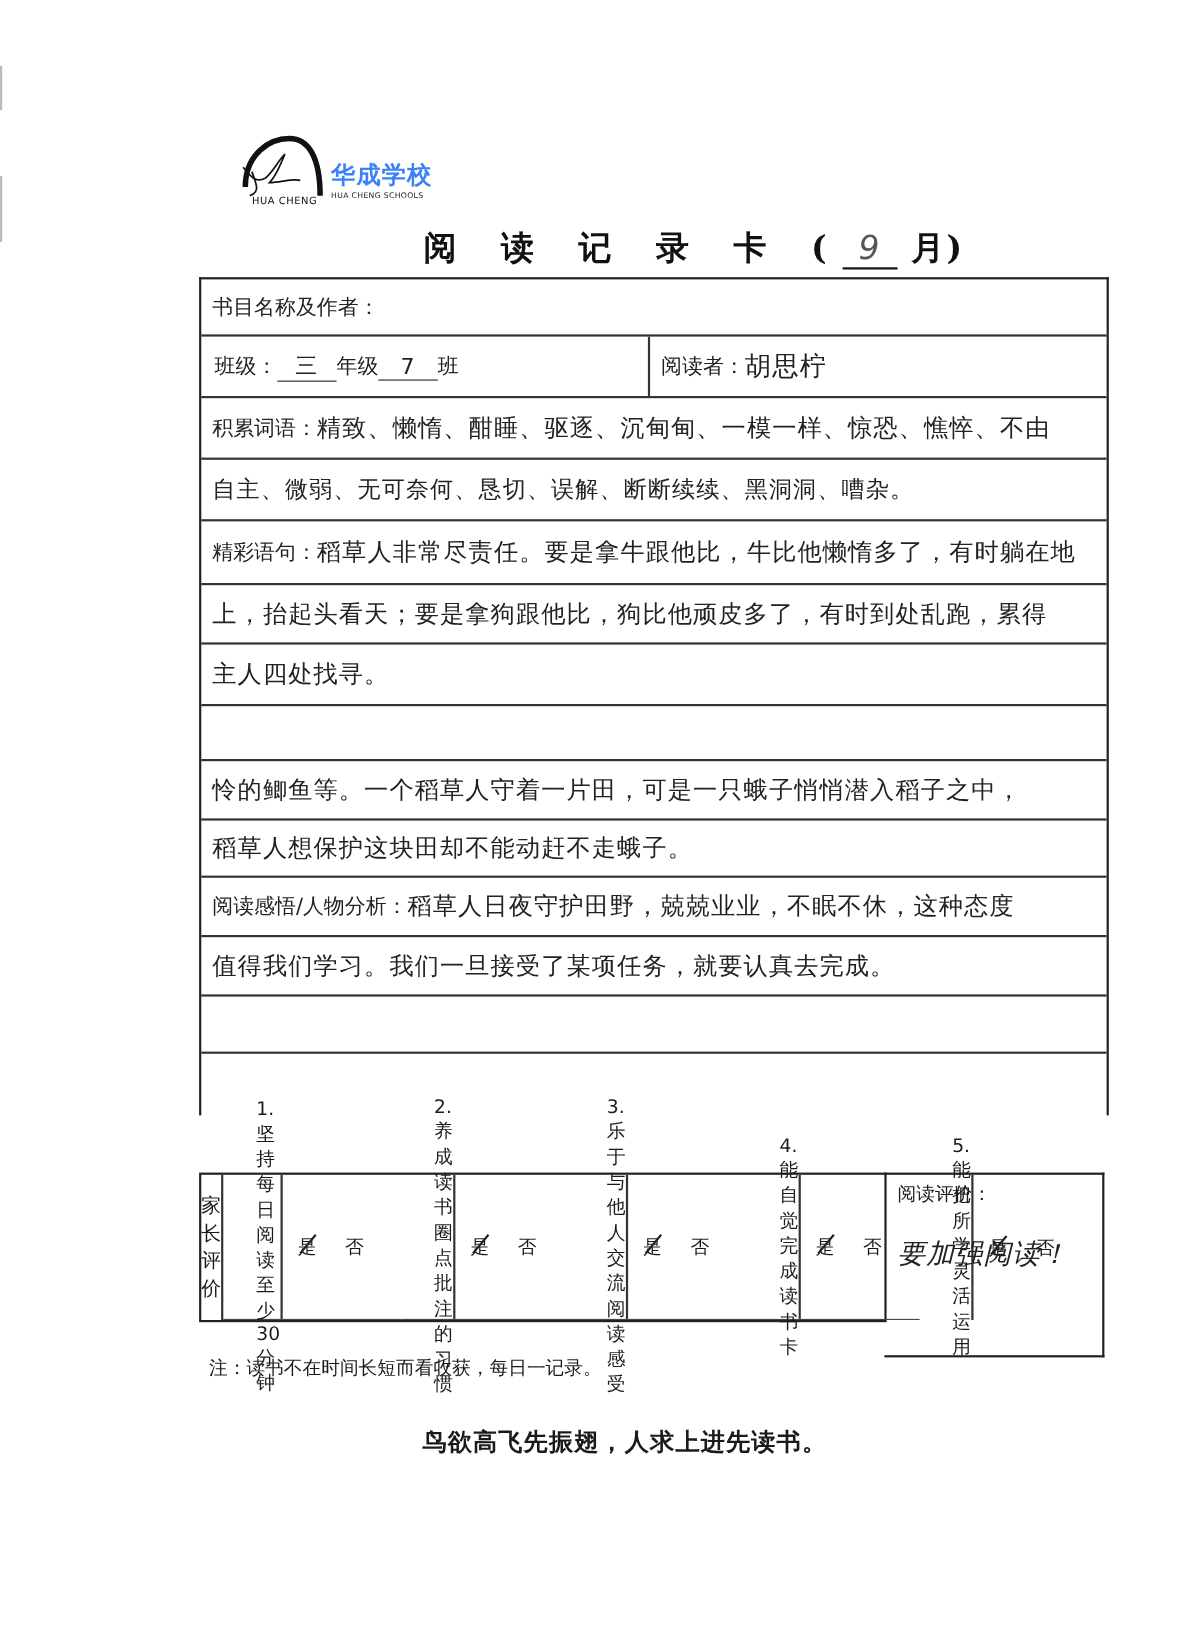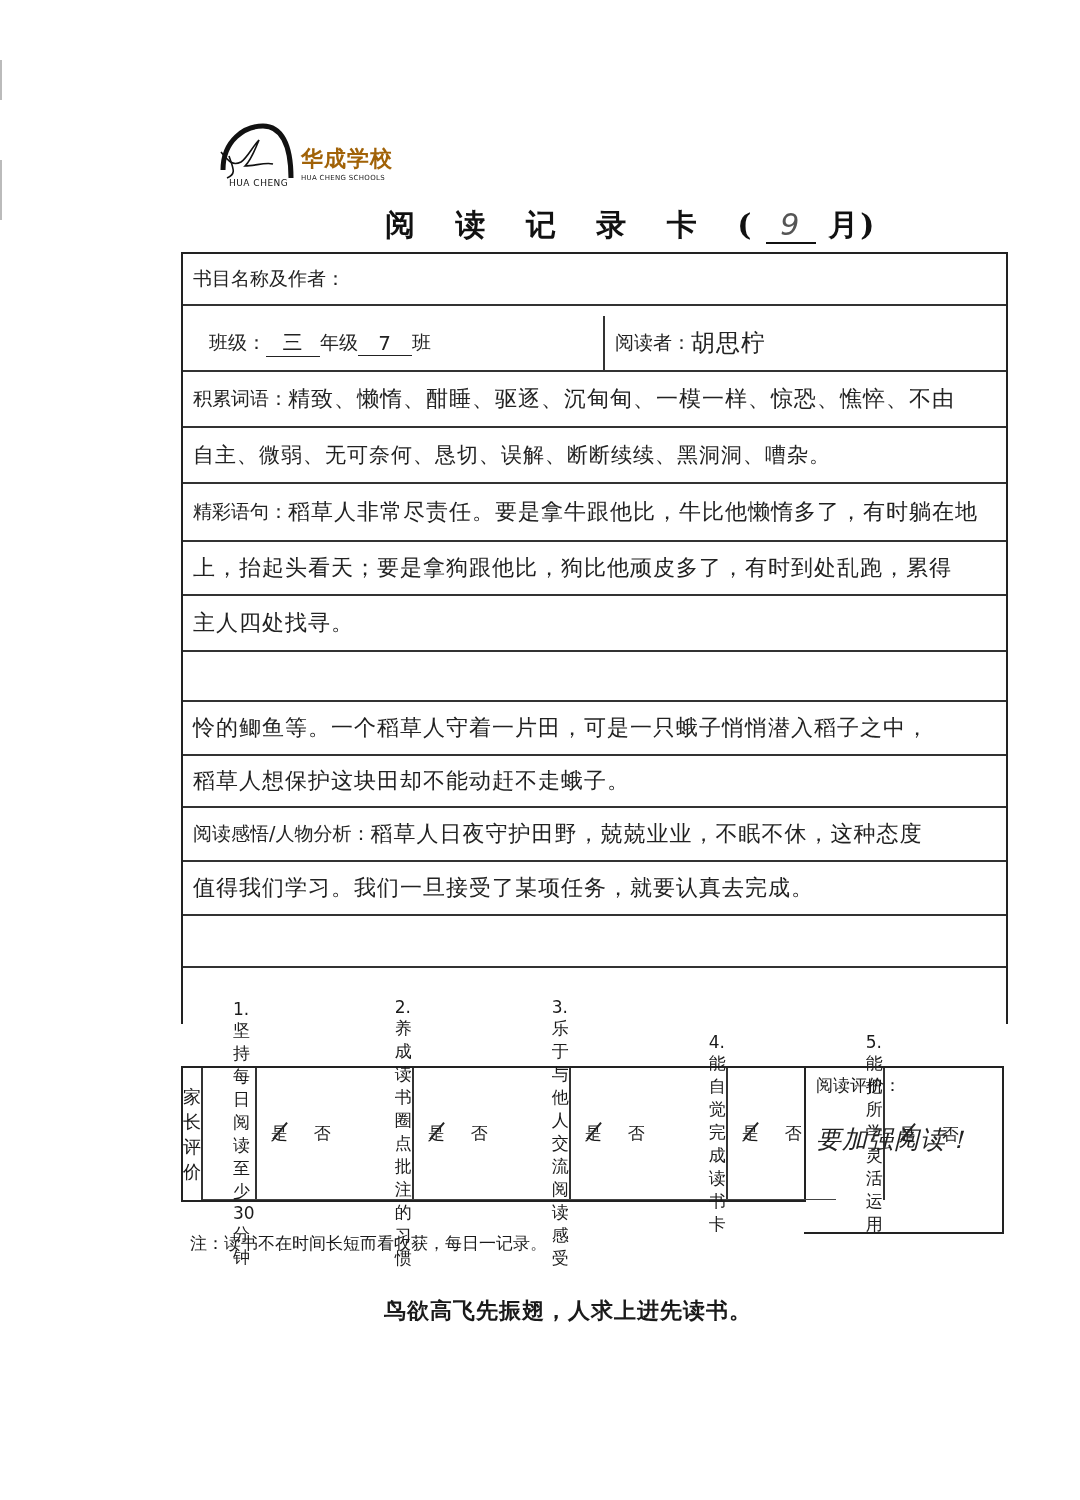--- a/index.html
+++ b/index.html
@@ -6,34 +6,34 @@
     body {
       width: 1080px; height: 1500px;
       background: #ffffff;
       position: relative;
       font-family: "DejaVu Sans", sans-serif;
       color: #1a1a1a;
       overflow: hidden;
     }
     .logo { position: absolute; left: 215px; top: 122px; width: 200px; height: 70px; }
     .logo svg { position: absolute; left: 0; top: 0; }
-    .logo .cn { position: absolute; left: 86px; top: 22px; font-size: 22px; font-weight: bold; letter-spacing: 1px; color: #a16207; }
+    .logo .cn { position: absolute; left: 86px; top: 22px; font-size: 22px; font-weight: bold; letter-spacing: 1px; color: #3b82f6; }
     .logo .en { position: absolute; left: 86px; top: 52px; font-size: 7px; color: #222; letter-spacing: 0.3px; }
     .logo .mark-text { position: absolute; left: 14px; top: 56px; font-size: 9px; color: #111; letter-spacing: 0.5px; }
 
     .title { position: absolute; left: 385px; top: 205px; font-size: 30px; font-weight: bold; letter-spacing: 15px; color: #111; font-family: "DejaVu Serif", serif; }
     .title .month-wrap { letter-spacing: 2px; }
     .title .month { display: inline-block; width: 50px; border-bottom: 2px solid #111; text-align: center; font-family: "DejaVu Sans", sans-serif; font-weight: normal; color: #555; font-style: italic; }
 
     .hw { font-family: "DejaVu Sans", sans-serif; color: #222; font-size: 24px; letter-spacing: 1px; }
     .lbl { font-size: 19px; color: #222; }
 
     .card { position: absolute; left: 181px; top: 252px; width: 823px; border: 2px solid #222; border-bottom: none; }
     .row { border-bottom: 2px solid #333; position: relative; box-sizing: border-box; display: flex; align-items: center; padding-left: 10px; overflow: hidden; white-space: nowrap; }
-    .row.split { padding-left: 16px; margin-top: 10px; }
+    .row.split { padding-left: 2px; }
     .row .cell { height: 100%; display: flex; align-items: center; padding-left: 10px; box-sizing: border-box; }
     .row .cell.left { width: 406px; border-right: 2px solid #333; }
     .uline { display: inline-block; border-bottom: 1.5px solid #222; text-align: center; }
 
     .eval { position: absolute; left: 181px; top: 1066px; width: 625px; height: 136px; border: 2px solid #222; display: flex; box-sizing: border-box; }
     .eval .side { width: 68px; border-right: 2px solid #333; display: flex; flex-direction: column; align-items: center; justify-content: center; font-size: 18px; line-height: 25px; }
     .eval .items { flex: 1; display: flex; flex-direction: row; }
     .eval .item { flex: 1; display: flex; border-bottom: 1.5px solid #444; }
     .eval .item:last-child { border-bottom: none; }
     .eval .item .q { flex: 1; padding-left: 30px; font-size: 17px; display: flex; align-items: center; }

